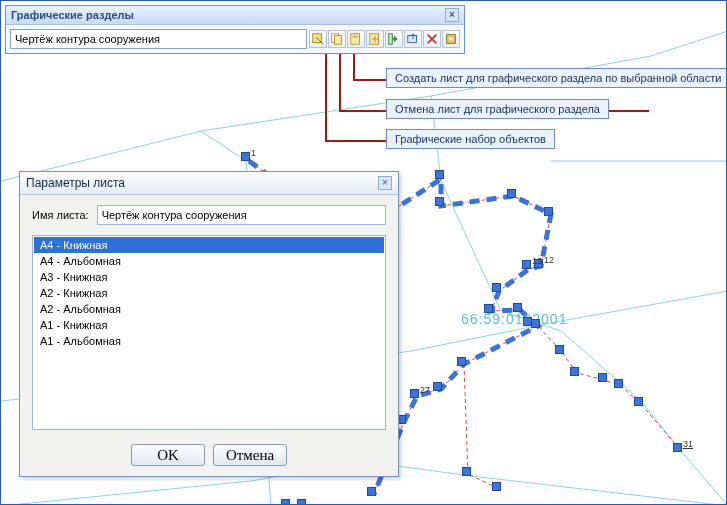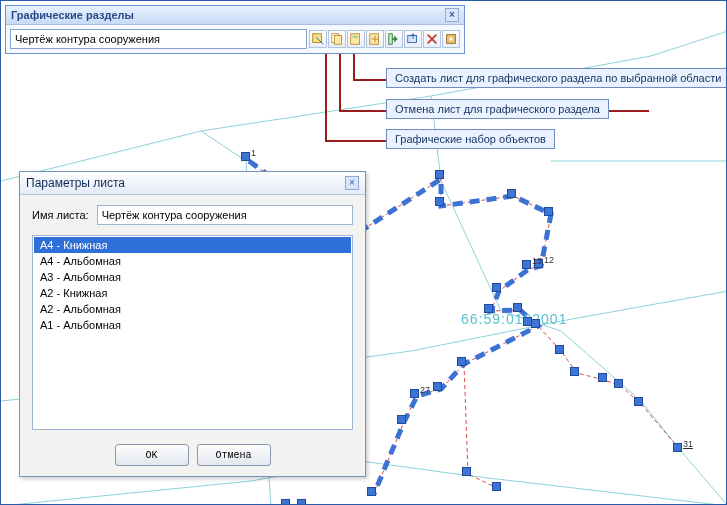--- a/index.html
+++ b/index.html
@@ -106,21 +106,21 @@
   .callout-wrap.l1 { left: 352px; top: 48px; width: 380px; height: 32px; }
   .callout-wrap.l2 { left: 338px; top: 48px; width: 310px; height: 63px; }
   .callout-wrap.l3 { left: 324px; top: 48px; width: 225px; height: 93px; }
   .c1 { left: 385px; top: 67px; }
   .c2 { left: 385px; top: 98px; }
   .c3 { left: 385px; top: 128px; }
   
   .dialog {
     position: absolute;
     left: 18px; top: 170px;
-    width: 347px;
+    width: 380px;
     background: #f2f2f0;
     border: 1px solid #7792bf;
     box-shadow: 2px 2px 4px rgba(0,0,0,.2);
     z-index: 12;
   }
   .dialog-title {
     background: linear-gradient(#fdfdfd,#e4ecf8);
     color: #0f2a57;
     padding: 4px 6px;
     font-size: 12px;
@@ -168,22 +168,22 @@
     justify-content: center;
     gap: 8px;
     padding: 8px 0 10px;
   }
   .btn {
     min-width: 74px;
     height: 22px;
     border: 1px solid #8a98b0;
     border-radius: 3px;
     background: linear-gradient(#fdfdfd,#e3e7ef);
-    font-family: Liberation Mono, monospace;
-    font-size: 10px;
+    font-family: Liberation Serif, serif;
+    font-size: 15px;
     cursor: pointer;
   }
   
   .vertex {
     position: absolute;
     width: 9px; height: 9px;
     background: #3d74d6;
     border: 1px solid #1f4a9a;
   }
   .vlabel {
@@ -328,23 +328,24 @@
     <span class="close-x">×</span>
   </div>
   <div class="dialog-body">
     <div class="field-row">
       <label>Имя листа:</label>
       <input value="Чертёж контура сооружения" style="">
     </div>
     <div class="listbox" id="listbox">
         <div class="item selected">A4 - Книжная</div>
         <div class="item">A4 - Альбомная</div>
-        <div class="item">A3 - Альбомная</div>
+        <div class="item">A3 - Книжная</div>
         <div class="item">A2 - Книжная</div>
         <div class="item">A2 - Альбомная</div>
+        <div class="item">A1 - Книжная</div>
         <div class="item">A1 - Альбомная</div>
       </div>
   </div>
   <div class="dialog-buttons">
     <button class="btn">OK</button>
     <button class="btn">Отмена</button>
   </div>
 </div>
 
 </body></html>

